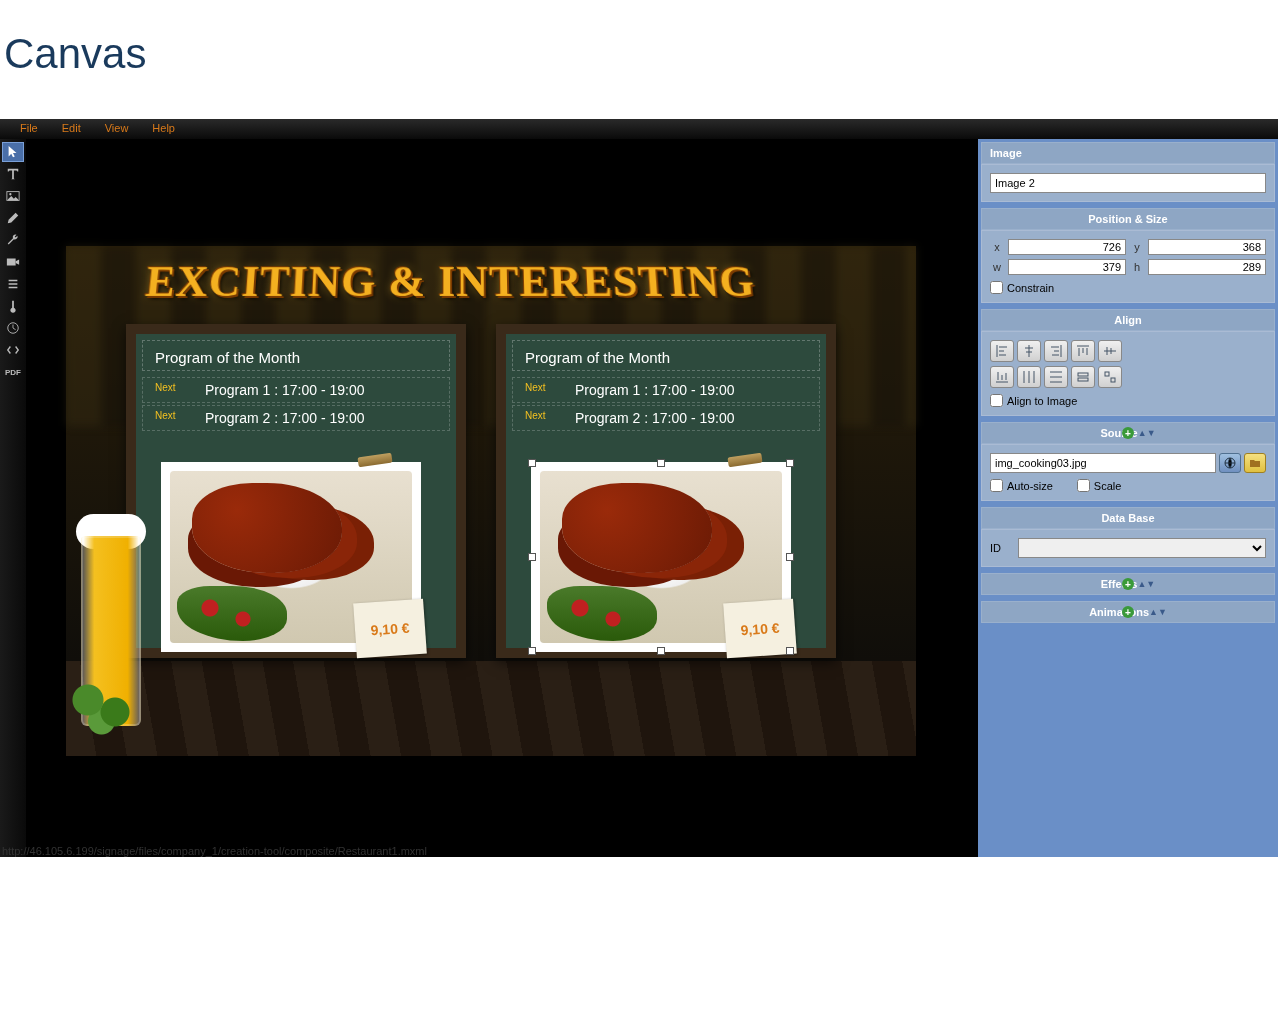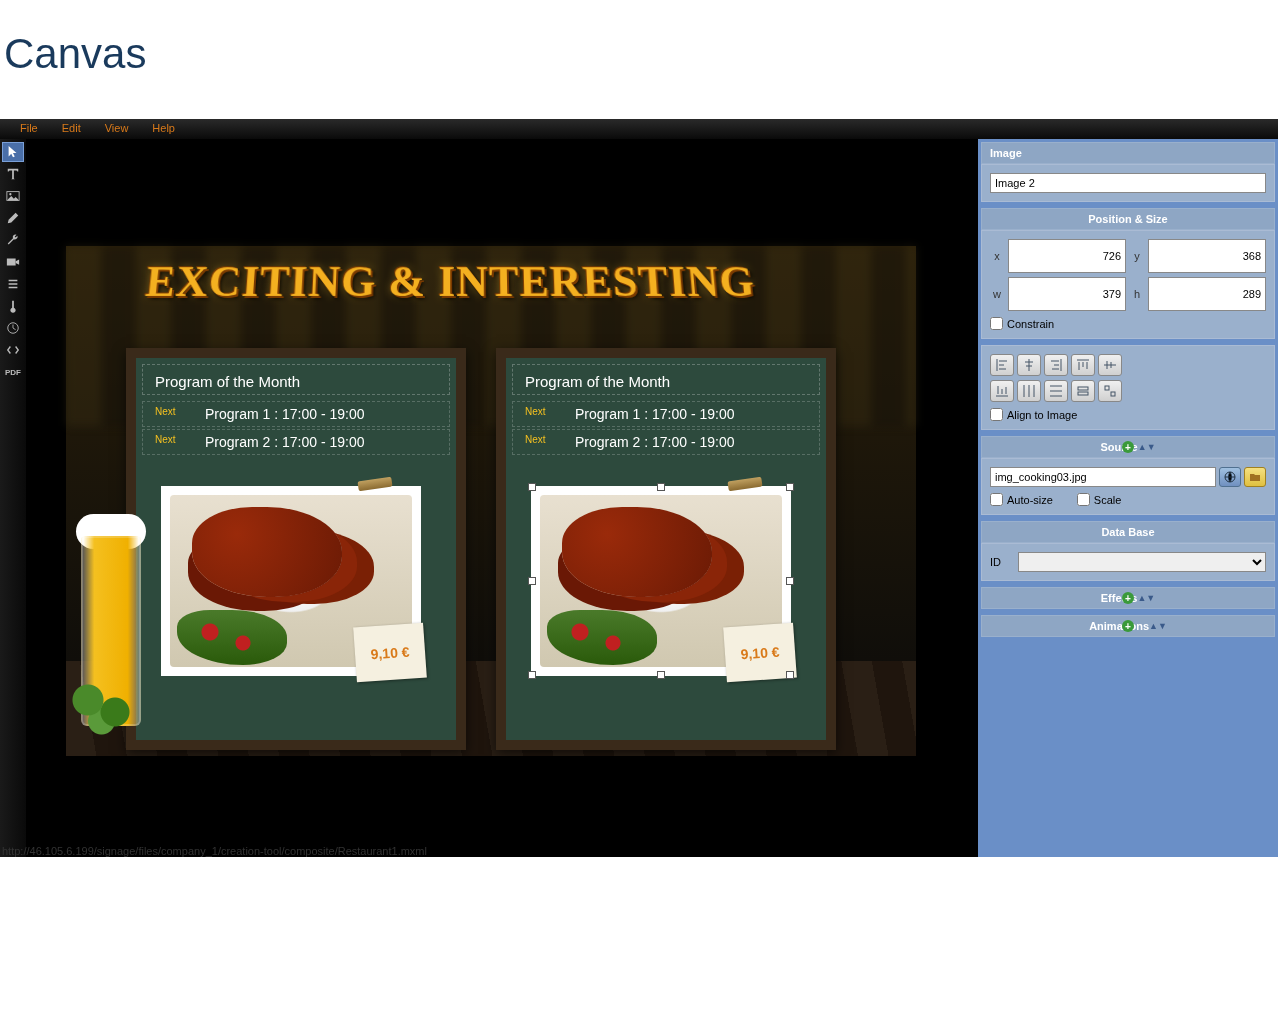--- a/index.html
+++ b/index.html
@@ -19,22 +19,22 @@
 .tool.active { background: #4a6fa8; border: 1px solid #7aa0d8; color: #fff; }
 .tool svg { width: 14px; height: 14px; }
 
 .canvas-area { flex: 1; background: #000; position: relative; overflow: hidden; }
 .canvas { position: absolute; top: 107px; left: 40px; width: 850px; height: 510px; background: linear-gradient(#2a1f0a,#0a0a0a); }
 
 .headline { position: absolute; top: 10px; left: 80px; font-size: 44px; font-weight: 900; color: #f4b020;
   text-shadow: 2px 2px 0 #7a3a00, -1px -1px 0 #7a3a00, 3px 3px 4px #000, 0 0 8px rgba(255,200,50,.4);
   transform: perspective(400px) rotateX(8deg); letter-spacing: 1px; font-family: Georgia, serif; }
 
-.board { position: absolute; width: 340px; height: 402px; background: #2d4a3d; border: 10px solid #3a2a1a;
-  box-shadow: 0 4px 12px rgba(0,0,0,.6); top: 102px; }
+.board { position: absolute; width: 340px; height: 334px; background: #2d4a3d; border: 10px solid #3a2a1a;
+  box-shadow: 0 4px 12px rgba(0,0,0,.6); top: 78px; }
 .board.left { left: 60px; }
 .board.right { left: 430px; }
 
 .program-head { color: #fff; font-size: 15px; padding: 8px 12px 4px; border: 1px dashed rgba(255,255,255,.25); margin: 6px; }
 .program-row { display: flex; gap: 10px; padding: 4px 12px; margin: 2px 6px; border: 1px dashed rgba(255,255,255,.2); }
 .next-tag { color: #f4c020; font-size: 10px; width: 40px; }
 .program-txt { color: #fff; font-size: 14px; }
 
 .food { position: absolute; top: 128px; left: 25px; width: 260px; height: 190px; background: #fff;
   border: 1px solid #fff; }
@@ -79,21 +79,21 @@
 .panel-head .add { width: 12px; height: 12px; background: #3a9a3a; border-radius: 6px; color: #fff; font-size: 10px;
   display: flex; align-items: center; justify-content: center; position: absolute; }
 .panel-head .arrows { font-size: 9px; color: #3a5a8a; }
 .panel-head-wrap { position: relative; }
 .panel-body { background: #9ab0cc; border: 1px solid #aabbd4; padding: 8px; }
 
 .name-input { width: 100%; height: 20px; font-size: 11px; padding: 2px 4px; border: 1px solid #888; }
 
 .pos-grid { display: grid; grid-template-columns: 14px 1fr 14px 1fr; gap: 4px; align-items: center; }
 .pos-grid label { font-size: 11px; color: #333; text-align: center; }
-.pos-grid input { width: 100%; height: 34px; font-size: 11px; text-align: right; padding: 1px 4px; border: 1px solid #888; }
+.pos-grid input { width: 100%; height: 16px; font-size: 11px; text-align: right; padding: 1px 4px; border: 1px solid #888; }
 .chk-row { display: flex; align-items: center; gap: 4px; margin-top: 6px; font-size: 11px; }
 .chk-row input { width: 13px; height: 13px; }
 
 .align-grid { display: flex; gap: 3px; margin-bottom: 4px; }
 .align-btn { width: 24px; height: 22px; background: linear-gradient(#f0f0f0,#d0d0d0); border: 1px solid #888; border-radius: 3px; cursor: pointer; display: flex; align-items: center; justify-content: center; }
 .align-btn svg { width: 14px; height: 14px; }
 
 .src-row { display: flex; gap: 3px; }
 .src-row input { flex: 1; height: 20px; font-size: 11px; padding: 2px 4px; border: 1px solid #888; }
 .icon-btn { width: 22px; height: 20px; background: linear-gradient(#f5e080,#e0c040); border: 1px solid #a08020; border-radius: 3px; cursor: pointer; display: flex; align-items: center; justify-content: center; font-size: 11px; }
@@ -266,20 +266,23 @@
             <input value="289" style="">
           </div>
           <div class="chk-row">
             <input type="checkbox" style="">
             <span>Constrain</span>
           </div>
         </div>
       </div>
 
       <div class="panel-sec">
+        <div class="panel-head centered">
+          <span>Align</span>
+        </div>
         <div class="panel-body">
           <div class="align-grid">
             <div class="align-btn">
                 <svg viewBox="0 0 14 14">
                   <path stroke="#456" d="M2 1v12M4 3h8M4 7h5M4 11h7"></path>
                 </svg>
               </div>
             <div class="align-btn">
                 <svg viewBox="0 0 14 14">
                   <path stroke="#456" d="M7 1v12M3 4h8M4 8h6"></path>

